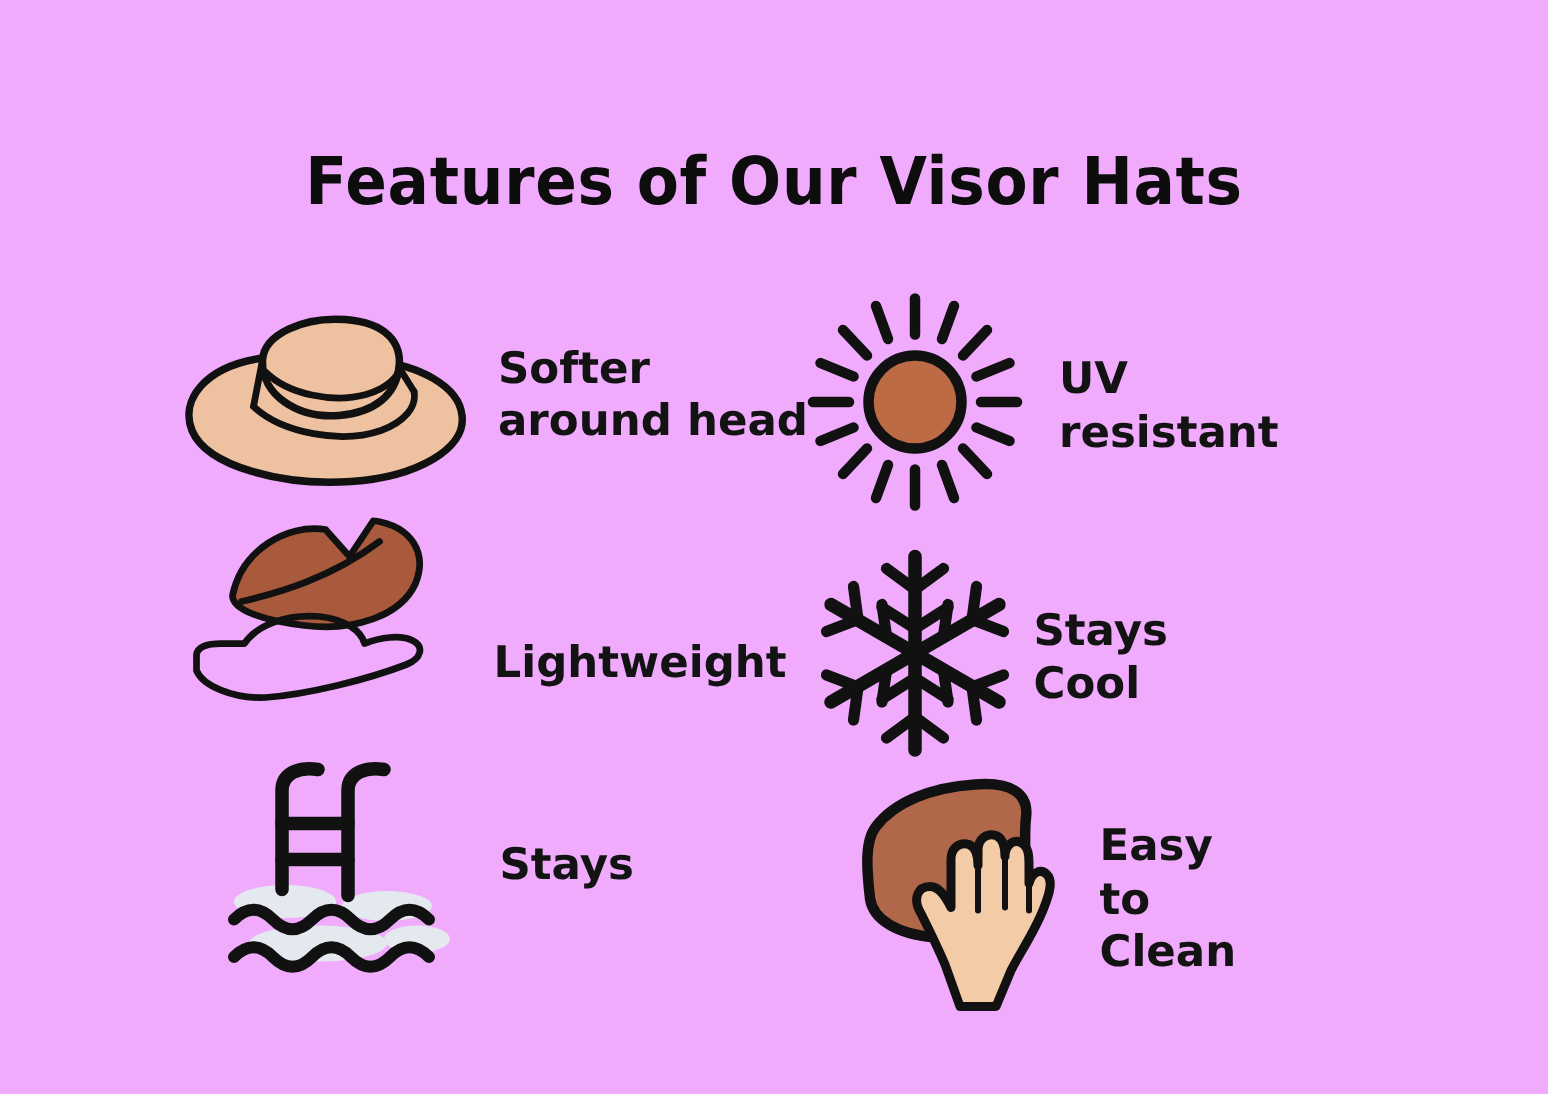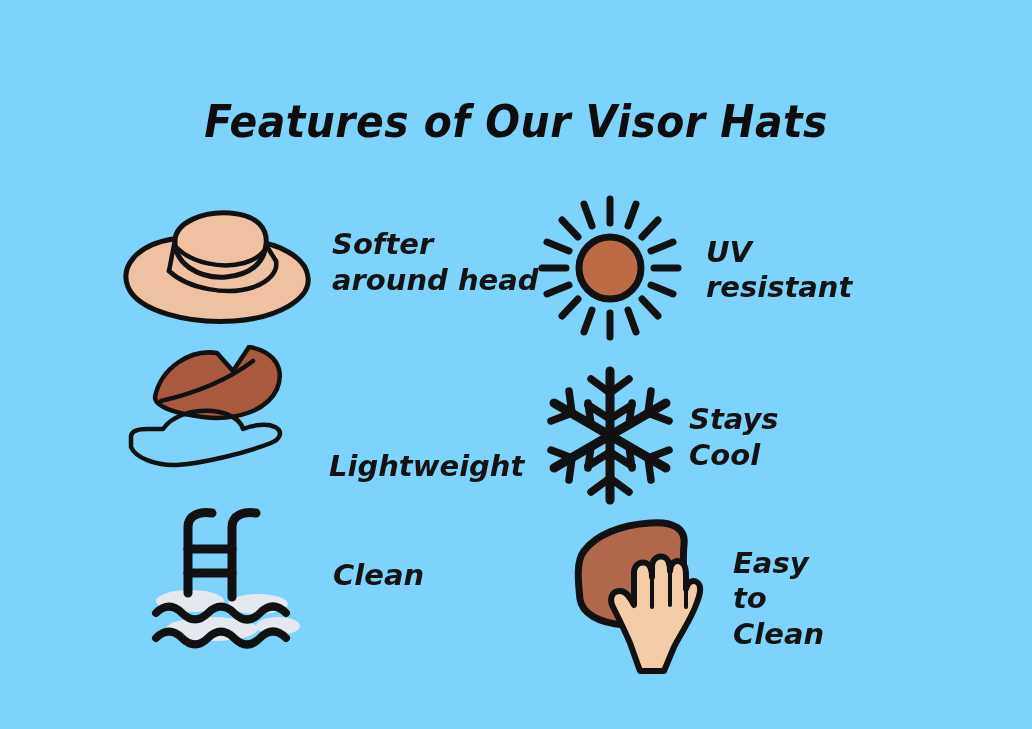--- a/index.html
+++ b/index.html
@@ -12,22 +12,21 @@
     height: 729px;
     position: relative;
     overflow: hidden;
     font-family: "Liberation Sans", sans-serif;
     -webkit-font-smoothing: antialiased;
   }
 
   #infographic {
     position: absolute;
     inset: 0;
-    background: #7dd3fc;
-    font-style: italic;
+    background: #f0abfc;
   }
 
   
   .title {
     position: absolute;
     top: 96px;
     left: 0;
     width: 1032px;
     text-align: center;
     font-family: "DejaVu Sans", sans-serif;
@@ -71,21 +70,21 @@
 
   
   .f-hat    { left: 118px; top: 8px;   }
   .f-leaf   { left: 125px; top: 160px; }
   .f-float  { left: 150px; top: 320px; }
   .f-uv     { left: 530px; top: 8px;   }
   .f-cool   { left: 535px; top: 178px; }
   .f-clean  { left: 568px; top: 330px; }
 
   .f-hat   .feature-label { margin-left: 14px; }
-  .f-leaf  .feature-label { margin-left: 14px; align-self: flex-end; }
+  .f-leaf  .feature-label { margin-left: 14px; align-self: flex-end; margin-bottom: 26px; }
   .f-float .feature-label { margin-left: 8px;  align-self: center; margin-top: -12px; }
   .f-uv    .feature-label { margin-left: 16px;  }
   .f-cool  .feature-label { margin-left: 4px; }
   .f-clean .feature-label { margin-left: 10px; align-self: center; margin-top: 4px;}
 </style>
 </head>
 <body>
 
 <div id="infographic">
 
@@ -223,21 +222,21 @@
             <line x1="38" y1="44" x2="82" y2="44"></line>
             <line x1="38" y1="68" x2="82" y2="68"></line>
           </g>
 
           <g fill="none" stroke="#111111" stroke-width="8" stroke-linecap="round">
             <path d="M6 108 q13 -13 26 0 t26 0 t26 0 t26 0 t26 0"></path>
             <path d="M6 133 q13 -13 26 0 t26 0 t26 0 t26 0 t26 0"></path>
           </g>
         </svg>
       </span>
-      <span class="feature-label">Clean</span>
+      <span class="feature-label">Stays</span>
     </div>
 
     <div class="feature f-clean">
       <span class="feature-icon">
         <svg width="155" height="160" viewBox="0 0 155 160">
 
           <path d="M16 36 C28 20 52 10 82 8 C106 6 118 14 116 30 C114 48 118 70 112 88
                    C106 104 84 112 56 110 C30 108 14 98 12 84 C10 66 8 46 16 36 Z" fill="#B0674A" stroke="#111111" stroke-width="7" stroke-linejoin="round"></path>
 
           <g fill="#F3CBA6" stroke="#111111" stroke-width="6" stroke-linejoin="round" stroke-linecap="round">

